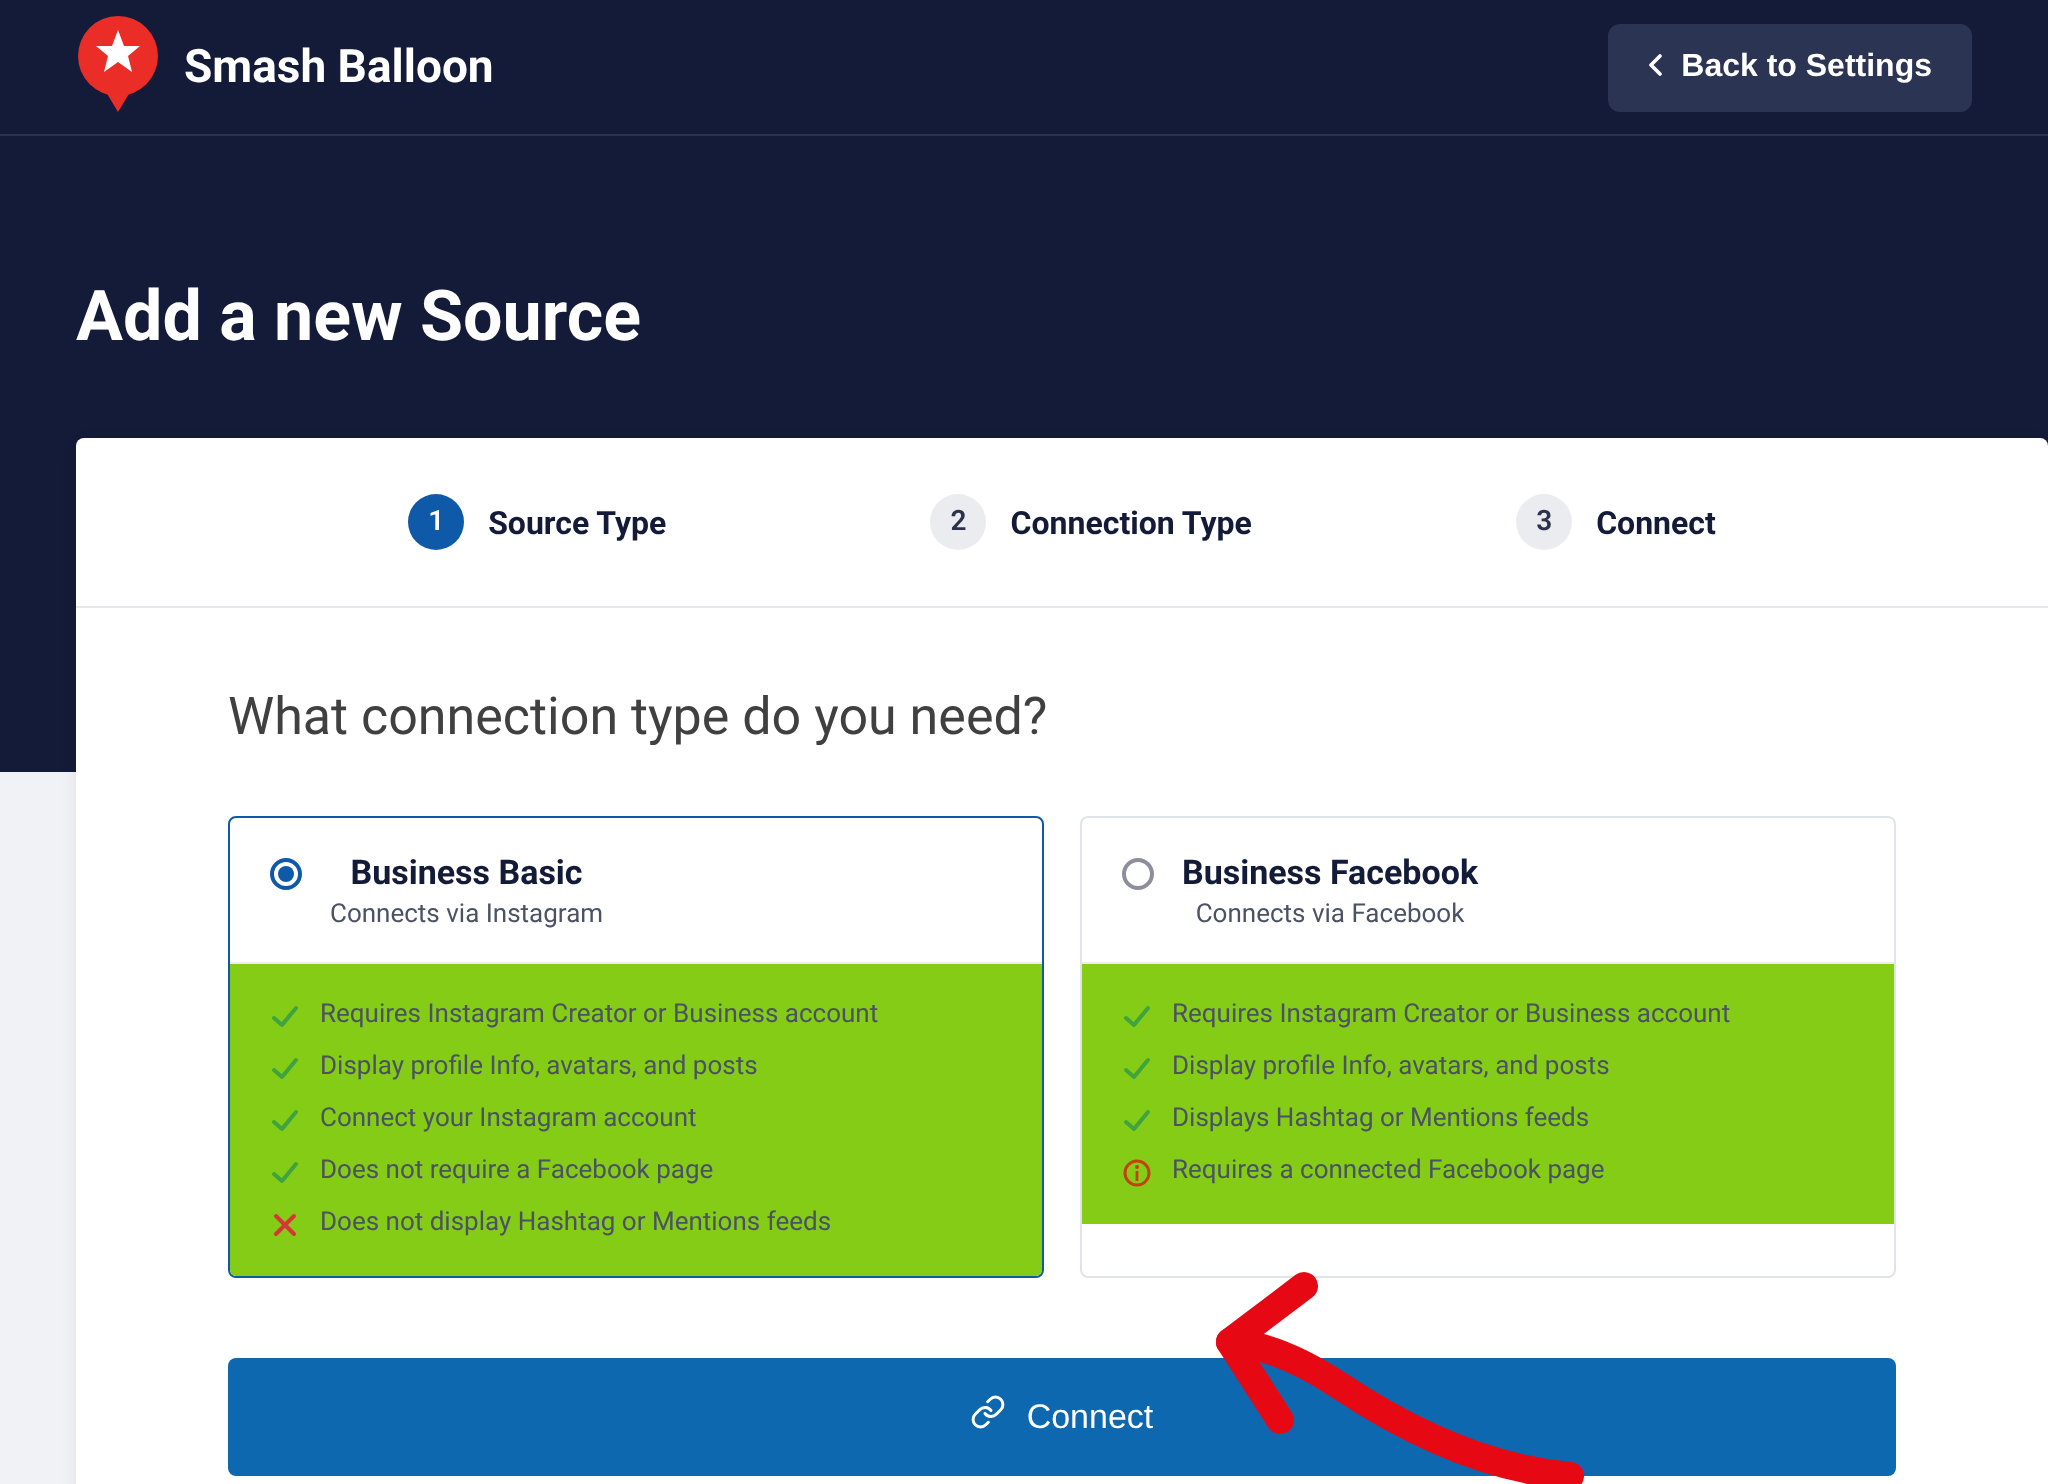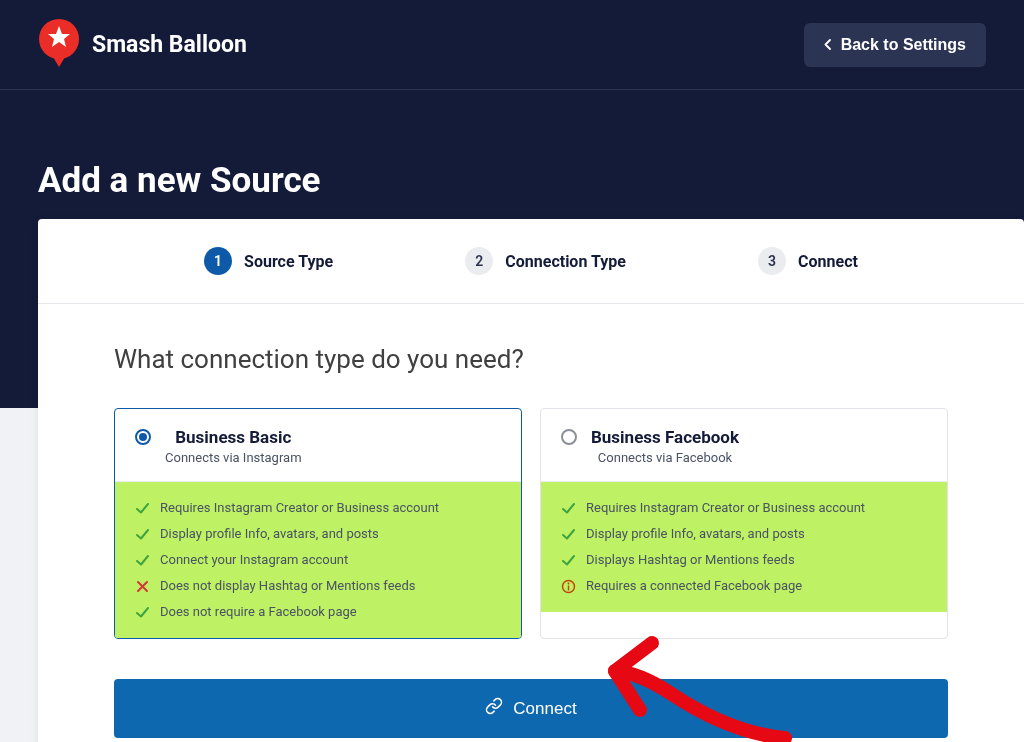--- a/index.html
+++ b/index.html
@@ -10,21 +10,21 @@
     body {
       font-family: -apple-system, BlinkMacSystemFont, 'Segoe UI', Roboto, Helvetica, Arial, sans-serif;
       background: #f0f2f5;
       width: 1024px;
       height: 742px;
       overflow: hidden;
       position: relative;
     }
     .header {
       background: #141b38;
-      height: 90px;
+      height: 68px;
       display: flex;
       align-items: center;
       justify-content: space-between;
       padding: 0 38px;
       border-bottom: 1px solid #2a3254;
     }
     .logo-wrap {
       display: flex;
       align-items: center;
       gap: 12px;
@@ -164,21 +164,21 @@
       font-size: 17px;
       font-weight: 700;
       color: #141b38;
       margin-bottom: 3px;
     }
     .option-sub {
       font-size: 13px;
       color: #4a5264;
     }
     .features {
-      background: #bef264;
+      background: #84cc16;
       border-top: 1px solid #ebedf0;
       padding: 18px 20px;
     }
     .feature {
       display: flex;
       align-items: flex-start;
       gap: 10px;
       margin-bottom: 10px;
     }
     .feature:last-child {
@@ -286,29 +286,29 @@
             <span class="feature-text">Display profile Info, avatars, and posts</span>
           </div>
           <div class="feature">
             <span class="feature-icon"><svg width="15" height="15" viewBox="0 0 15 15">
                   <path d="M2 8 L6 11.5 L13 3" stroke="#3fa33f" stroke-width="2" fill="none" stroke-linecap="round" stroke-linejoin="round"></path>
                 </svg></span>
             <span class="feature-text">Connect your Instagram account</span>
           </div>
           <div class="feature">
             <span class="feature-icon"><svg width="15" height="15" viewBox="0 0 15 15">
+                  <path d="M2 8 L6 11.5 L13 3" stroke="#3fa33f" stroke-width="2" fill="none" stroke-linecap="round" stroke-linejoin="round"></path>
+                </svg></span>
+            <span class="feature-text">Does not require a Facebook page</span>
+          </div>
+          <div class="feature">
+            <span class="feature-icon"><svg width="15" height="15" viewBox="0 0 15 15">
                   <path d="M3 3 L12 12 M12 3 L3 12" stroke="#d63638" stroke-width="2" stroke-linecap="round"></path>
                 </svg></span>
             <span class="feature-text">Does not display Hashtag or Mentions feeds</span>
-          </div>
-          <div class="feature">
-            <span class="feature-icon"><svg width="15" height="15" viewBox="0 0 15 15">
-                  <path d="M2 8 L6 11.5 L13 3" stroke="#3fa33f" stroke-width="2" fill="none" stroke-linecap="round" stroke-linejoin="round"></path>
-                </svg></span>
-            <span class="feature-text">Does not require a Facebook page</span>
           </div>
         </div>
       </div>
 
       <div class="option">
         <div class="option-head">
           <div class="radio"></div>
           <div>
             <div class="option-title">Business Facebook</div>
             <div class="option-sub">Connects via Facebook</div>

